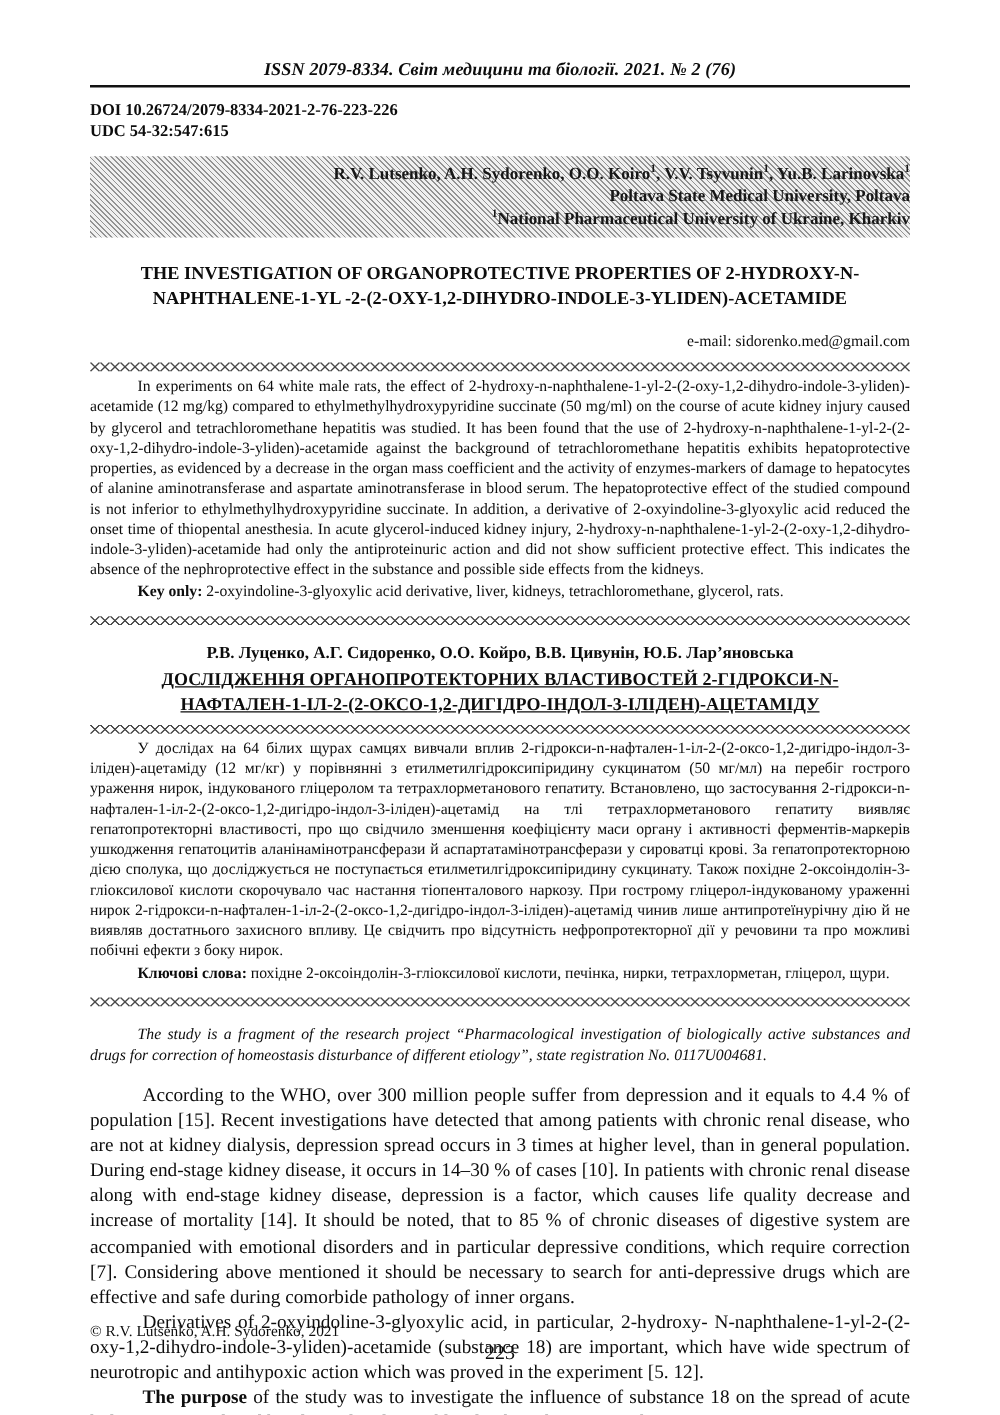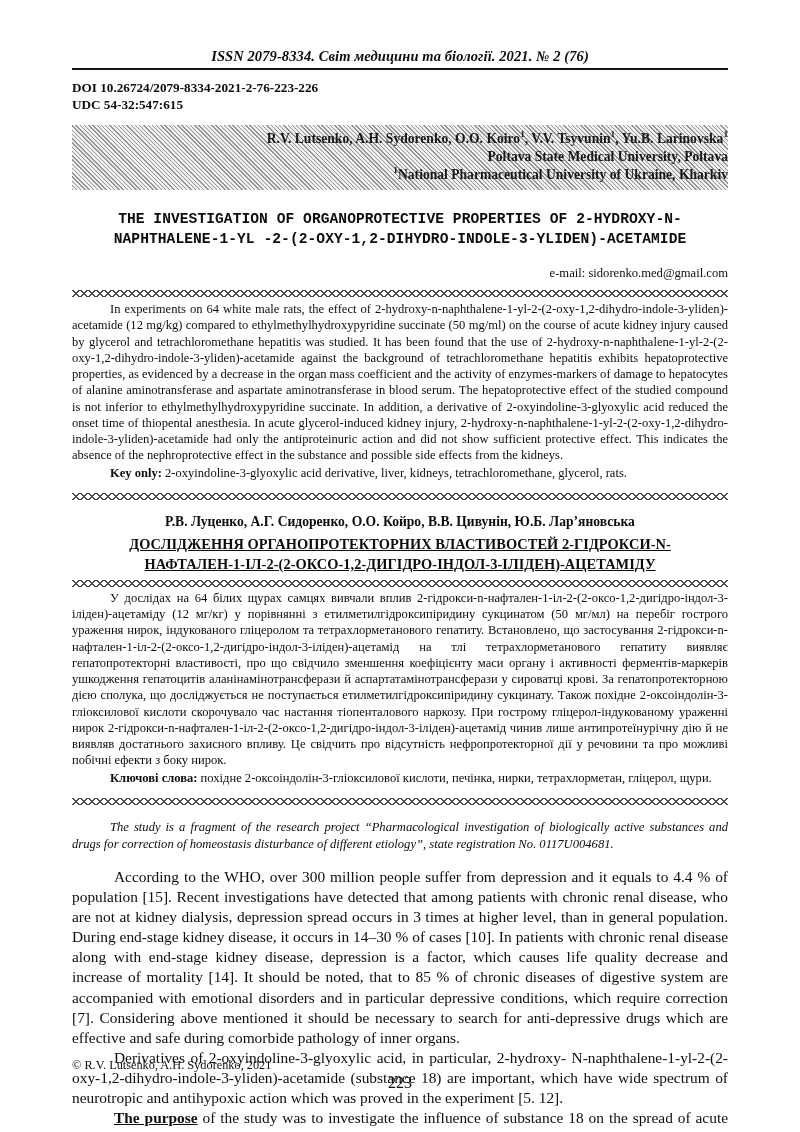--- a/index.html
+++ b/index.html
@@ -68,21 +68,20 @@
   sup { font-size: 68%; vertical-align: super; line-height: 0; }
 
   
   .title {
     margin-top: 20px;
     text-align: center;
     font-weight: bold;
     font-size: 14.6px;
     line-height: 1.34;
     letter-spacing: .05px;
-    font-family: Liberation Mono, monospace;
   }
   .email {
     margin-top: 17px;
     text-align: right;
     font-size: 12.6px;
   }
 
   
   .zig {
     height: 7px;
@@ -144,21 +143,21 @@
     margin-top: 15px;
   }
   .body p {
     margin: 0;
     font-size: 15.4px;
     line-height: 1.305;
     text-align: justify;
     text-indent: 42px;
     hyphens: none;
   }
-  .body p b { font-weight: bold; text-decoration: underline; }
+  .body p b { font-weight: bold; }
 
   
   .copyright {
     position: absolute;
     left: 0;
     top: 1058px;
     font-size: 12.3px;
   }
   .folio {
     position: absolute;

